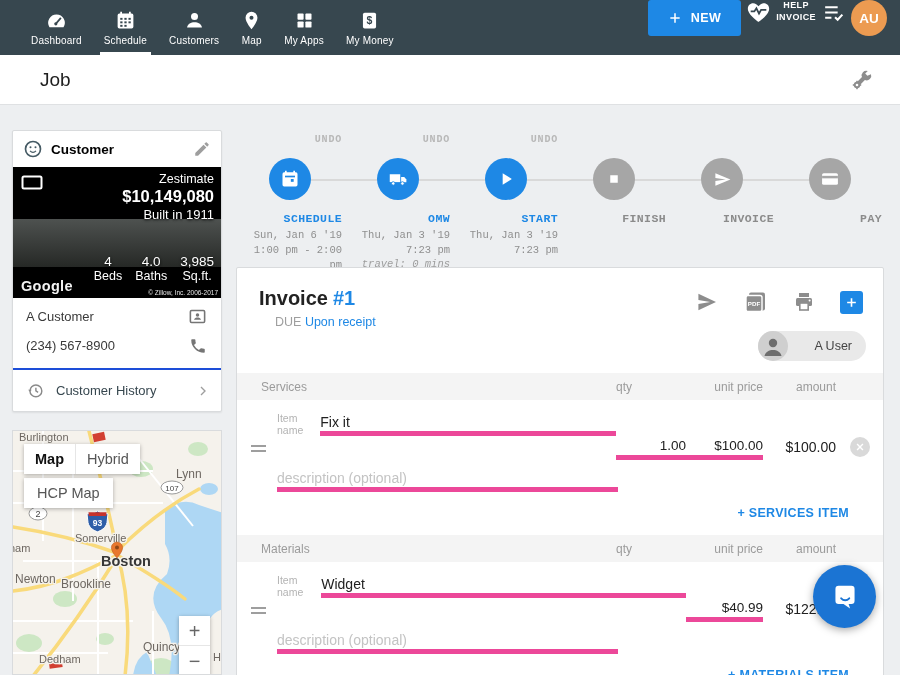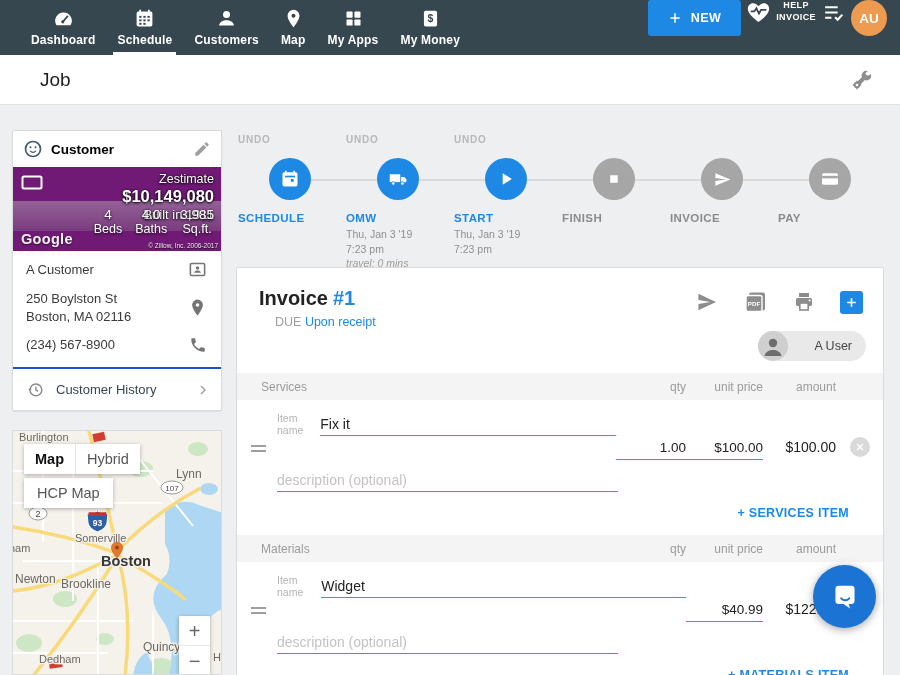--- a/index.html
+++ b/index.html
@@ -8,42 +8,42 @@
     font-family:"Liberation Sans", sans-serif;
     background:#edeff1;
     position:relative;
     overflow:hidden;
     -webkit-font-smoothing:antialiased;
   }
   
   .topnav { height:55px; background:#37474f; display:flex; align-items:stretch; }
   .nav-tabs { display:flex; padding-left:20px; }
   .nav-tab { position:relative; display:flex; flex-direction:column; align-items:center; justify-content:center; gap:4px; padding:0 11px; color:#fff; cursor:pointer; }
-  .nav-tab .lbl { font-size:12px; font-weight:bold; letter-spacing:.2px; white-space:nowrap; }
+  .nav-tab .lbl { font-size:10px; font-weight:normal; letter-spacing:.2px; white-space:nowrap; }
   .nav-tab.active::after { content:""; position:absolute; left:7px; right:7px; bottom:0; height:3px; background:#fff; }
   .nav-right { margin-left:auto; display:flex; align-items:flex-start; gap:5px; padding-right:13px; }
   .new-btn { background:#1e88e5; color:#fff; border:none; height:36px; padding:0 20px; border-radius:3px; font-weight:bold; font-size:12.5px; letter-spacing:.4px; display:flex; align-items:center; gap:9px; cursor:pointer; font-family:inherit; }
   .help { color:#fff; font-size:9px; font-weight:bold; line-height:1.3; text-align:center; letter-spacing:.4px; cursor:pointer; }
   .avatar { width:36px; height:36px; border-radius:50%; background:#ec9b51; color:#fff; font-weight:bold; font-size:13.5px; display:flex; align-items:center; justify-content:center; cursor:pointer; }
   
   .jobbar { height:50px; background:#fff; border-bottom:1px solid #dfe1e3; display:flex; align-items:center; justify-content:space-between; padding:0 26px 0 40px; }
   .jobbar .title { font-size:19px; color:#1f1f1f; font-weight:500; }
   
   .card { background:#fff; border:1px solid #d9dbdd; border-radius:2px; box-shadow:0 1px 2px rgba(0,0,0,.07); }
   
   .cust-card { position:absolute; left:12px; top:130px; width:210px; }
   .cust-head { display:flex; align-items:center; gap:8px; padding:8px 10px; }
   .cust-head .lbl { font-size:13.5px; font-weight:bold; color:#000000; flex:1; }
-  .photo { position:relative; height:84px; color:#fff; overflow:hidden;
+  .photo { position:relative; height:131px; color:#fff; overflow:hidden;
     background:
       radial-gradient(circle at 32% 62%, rgba(110,190,190,.45), transparent 22%),
       repeating-linear-gradient(90deg, rgba(45,38,30,.45) 0 5px, transparent 5px 38px),
       linear-gradient(180deg,#a4937b 0%, #98876f 20%, #8a7f6b 38%, #6f6a59 62%, #55514500 62%),
       linear-gradient(180deg,#9a8a74 0%, #857а64 40%, #67624f 70%, #4b473c 100%);
-    background-color:#701a75;
+    background-color:#000000;
   }
   .photo .band { position:absolute; left:0; right:0; top:40%; height:36%; background:linear-gradient(180deg, rgba(205,215,210,.38), rgba(150,160,150,.25)); }
   .sv-rect { position:absolute; left:8px; top:8px; }
   .z-block { position:absolute; right:7px; top:5px; text-align:right; text-shadow:0 1px 3px rgba(0,0,0,.95), 0 0 2px rgba(0,0,0,.8); }
   .z-label { font-size:12.5px; }
   .z-price { font-size:16.5px; font-weight:bold; margin:1px 0; }
   .z-built { font-size:13px; }
   .z-stats { position:absolute; right:7px; bottom:15px; display:grid; grid-template-columns:auto auto auto; column-gap:13px; text-align:center; text-shadow:0 1px 3px rgba(0,0,0,.95); }
   .z-stats .num { font-size:13.5px; }
   .z-stats .cap { font-size:12.5px; }
@@ -60,21 +60,21 @@
   .map-btn.sel { font-weight:bold; color:#111; }
   .map-btn + .map-btn { border-left:1px solid #e6e6e6; }
   .hcp-btn { position:absolute; top:47px; left:11px; background:#fff; padding:7px 13px; font-size:14.5px; color:#565656; box-shadow:0 1px 4px rgba(0,0,0,.3); z-index:2; cursor:pointer; }
   .zoomctl { position:absolute; right:11px; top:185px; width:31px; background:#fff; box-shadow:0 1px 4px rgba(0,0,0,.3); z-index:3; text-align:center; }
   .zoomctl .zb { height:30px; line-height:30px; font-size:20px; color:#666; cursor:pointer; }
   .zoomctl .zb:first-child { border-bottom:1px solid #e6e6e6; }
   
   .timeline { position:absolute; left:236px; top:134px; width:648px; height:126px; }
   .tl-line { position:absolute; left:56px; right:56px; top:45px; height:2px; background:#d9d9d9; }
   .tl-steps { position:relative; display:flex; justify-content:space-between; padding:0 2px; }
-  .step { width:104px; text-align:left; cursor:pointer; }
+  .step { width:104px; text-align:right; cursor:pointer;font-family:Liberation Mono, monospace; }
   .undo { height:14px; margin-bottom:10px; font-size:10px; letter-spacing:.8px; color:#b8b8b8; font-weight:bold; }
   .circ { position:relative; width:42px; height:42px; border-radius:50%; margin:0 auto; display:flex; align-items:center; justify-content:center; z-index:1; }
   .circ.on { background:#1e88e5; }
   .circ.off { background:#a6a6a6; }
   .st-label { margin-top:12px; font-size:11.5px; font-weight:bold; letter-spacing:.4px; }
   .st-label.on { color:#1e88e5; }
   .st-label.off { color:#8b8b8b; }
   .st-date { margin-top:3px; font-size:10.5px; color:#8f8f8f; line-height:1.45; }
   .st-travel { font-size:10.5px; color:#9d9d9d; font-style:italic; }
   
@@ -84,30 +84,30 @@
   .inv-title .num { color:#1e88e5; margin-left:5px; }
   .inv-due { margin-top:5px; font-size:12.5px;margin-left:16px; }
   .inv-due .due { color:#9e9e9e; }
   .inv-due .val { color:#1e88e5; cursor:pointer; }
   .inv-icons { position:absolute; top:22px; right:20px; display:flex; align-items:center; gap:24px; }
   .inv-icons > * { cursor:pointer; }
   .plus-btn { width:23px; height:23px; background:#1e88e5; border-radius:3px; display:flex; align-items:center; justify-content:center; }
   .user-chip { position:absolute; top:63px; right:17px; height:30px; background:#e9e9e9; border-radius:16px; display:flex; align-items:center; gap:26px; padding-right:14px; font-size:12.5px; color:#444; cursor:pointer; }
   .sec-head { display:flex; align-items:center; background:#f4f4f4; height:27px; font-size:12px; color:#9b9b9b; }
   .sec-head .c-name { flex:1; padding-left:24px; }
-  .c-qty { width:70px; text-align:right; }
+  .c-qty { width:70px; text-align:left; }
   .c-unit { width:77px; text-align:right; }
   .c-amt { width:73px; text-align:right; }
   .c-end { width:47px; }
   .item-row { display:flex; align-items:flex-start; padding:12px 0 0 14px; }
   .drag { width:26px; padding-top:30px; cursor:grab; }
   .drag i { display:block; width:15px; height:2px; background:#9e9e9e; margin:3px 0; }
   .f-name { flex:1; display:flex; flex-direction:row; }
   .flabel { font-size:10.5px; color:#b3b3b3; margin-bottom:7px; }
-  input.line { border:none; border-bottom:1px solid #ec4899; background:transparent; outline:none; font-family:inherit; font-size:14px; color:#212121; height:24px; width:100%; }
+  input.line { border:none; border-bottom:5px solid #ec4899; background:transparent; outline:none; font-family:inherit; font-size:14px; color:#212121; height:24px; width:100%; }
   input.num { text-align:right; font-size:13.5px; }
   .f-qty { width:70px; padding-top:24px; }
   .f-unit { width:77px; padding-top:24px; }
   .f-amt { width:73px; padding-top:27px; text-align:right; font-size:14px; color:#212121; }
   .f-end { width:47px; padding-top:25px; display:flex; justify-content:center; }
   .x-btn { width:20px; height:20px; border-radius:50%; background:#d9d9d9; display:flex; align-items:center; justify-content:center; cursor:pointer; }
   .desc-row { padding:8px 0 0 40px; }
   .desc-row input.line { width:341px; font-size:14px; }
   .desc-row input.line::placeholder { color:#c3c3c3; }
   .add-row { text-align:right; padding:14px 34px 15px 0; font-size:12.5px; font-weight:bold; color:#1e88e5; letter-spacing:.3px; }
@@ -258,30 +258,20 @@
     <div class="z-copy">© Zillow, Inc. 2006-2017</div>
   </div>
   <div class="c-row">
     <span>A Customer</span>
     <svg width="19" height="19" viewBox="0 0 24 24">
         <rect x="3" y="4.5" width="18" height="15" rx="1.5" fill="none" stroke="#757575" stroke-width="2"></rect>
         <circle cx="12" cy="10" r="2.2" fill="#757575"></circle>
         <path d="M7.5 16.2c.6-2 2.6-2.8 4.5-2.8s3.9.8 4.5 2.8z" fill="#757575"></path>
       </svg>
   </div>
-  <div class="c-row">
-    <span>
-      <span>250 Boylston St</span><br>
-      <span>Boston, MA 02116</span>
-    </span>
-    <svg width="19" height="19" viewBox="0 0 24 24">
-        <path fill="#757575" d="M12 2a6.8 6.8 0 0 0-6.8 6.8C5.2 13.9 12 22 12 22s6.8-8.1 6.8-13.2A6.8 6.8 0 0 0 12 2z"></path>
-        <circle cx="12" cy="8.8" r="2.3" fill="#fff"></circle>
-      </svg>
-  </div>
   <div class="c-row" style="padding-bottom:13px">
     <span>(234) 567-8900</span>
     <svg width="18" height="18" viewBox="0 0 24 24">
         <path fill="#757575" d="M6.6 10.8a15 15 0 0 0 6.6 6.6l2.2-2.2a1 1 0 0 1 1-.25c1.12.37 2.3.56 3.6.56a1 1 0 0 1 1 1V20a1 1 0 0 1-1 1A17 17 0 0 1 3 4a1 1 0 0 1 1-1h3.5a1 1 0 0 1 1 1c0 1.3.2 2.5.56 3.6a1 1 0 0 1-.25 1l-2.2 2.2z"></path>
       </svg>
   </div>
   <div class="hist-row">
     <svg width="19" height="19" viewBox="0 0 24 24">
         <circle cx="12.5" cy="12.5" r="7.5" stroke="#8a8a8a" fill="none" stroke-width="1.8"></circle>
         <path d="M12.5 8.5v4l2.8 1.8" stroke="#8a8a8a" fill="none" stroke-width="1.8"></path>
@@ -391,20 +381,24 @@
     <div class="step">
       <div class="undo">UNDO</div>
       <div class="circ on">
         <svg width="20" height="20" viewBox="0 0 24 24">
             <path fill="#fff" d="M19 4h-1V2h-2v2H8V2H6v2H5a2 2 0 0 0-2 2v13a2 2 0 0 0 2 2h14a2 2 0 0 0 2-2V6a2 2 0 0 0-2-2z"></path>
             <rect x="6" y="8" width="12" height="2" fill="#1e88e5"></rect>
             <rect x="13" y="12" width="3.4" height="3.4" fill="#1e88e5"></rect>
           </svg>
       </div>
       <div class="st-label on">SCHEDULE</div>
+      <div class="st-date">
+        <div>Sun, Jan 6 '19</div>
+          <div>1:00 pm - 2:00 pm</div>
+      </div>
     </div>
     <div class="step">
       <div class="undo">UNDO</div>
       <div class="circ on">
         <svg width="21" height="21" viewBox="0 0 24 24">
             <path fill="#fff" d="M2 6h12v9H2z"></path>
             <path fill="#fff" d="M15 9h3.6L21 12v3h-6z"></path>
             <circle cx="6" cy="16.5" r="2" fill="#fff" stroke="#1e88e5"></circle>
             <circle cx="16.5" cy="16.5" r="2" fill="#fff" stroke="#1e88e5"></circle>
           </svg>

